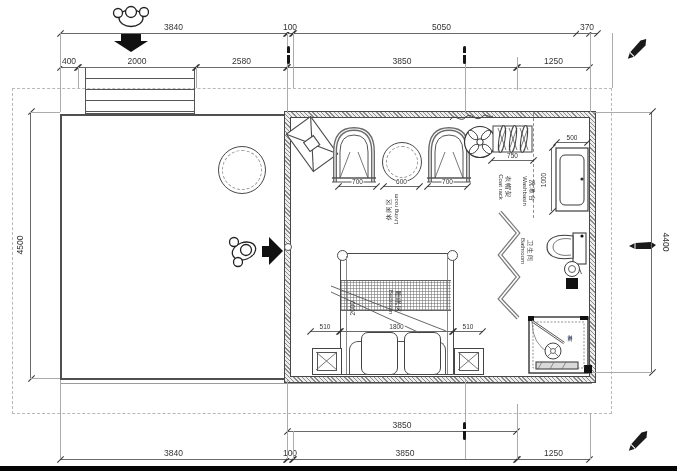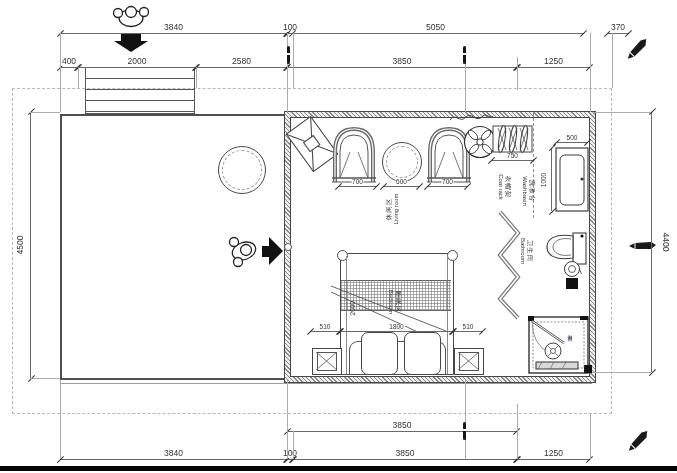--- a/index.html
+++ b/index.html
@@ -246,24 +246,24 @@
         <line x1="6" y1="1" x2="6" y2="7" stroke="#fff" stroke-width="1"></line>
     </g>
   </svg>
 
   <div class="dh" style="left:60px;top:33px;width:227px;">
     <span class="lab">3840</span>
     </div>
   <div class="dh" style="left:287px;top:33px;width:6px;">
     <span class="lab">100</span>
     </div>
-  <div class="dh" style="left:287px;top:33px;width:297px;">
+  <div class="dh" style="left:293px;top:33px;width:297px;">
     <span class="lab">5050</span>
     </div>
-  <div class="dh" style="left:607px;top:33px;width:22px;">
+  <div class="dh" style="left:576px;top:33px;width:22px;">
     <span class="lab">370</span>
     </div>
 
   <div class="dh" style="left:60px;top:67px;width:18px;">
     <span class="lab">400</span>
     </div>
   <div class="dh" style="left:78px;top:67px;width:118px;">
     <span class="lab">2000</span>
     </div>
   <div class="dh" style="left:196px;top:67px;width:91px;">

